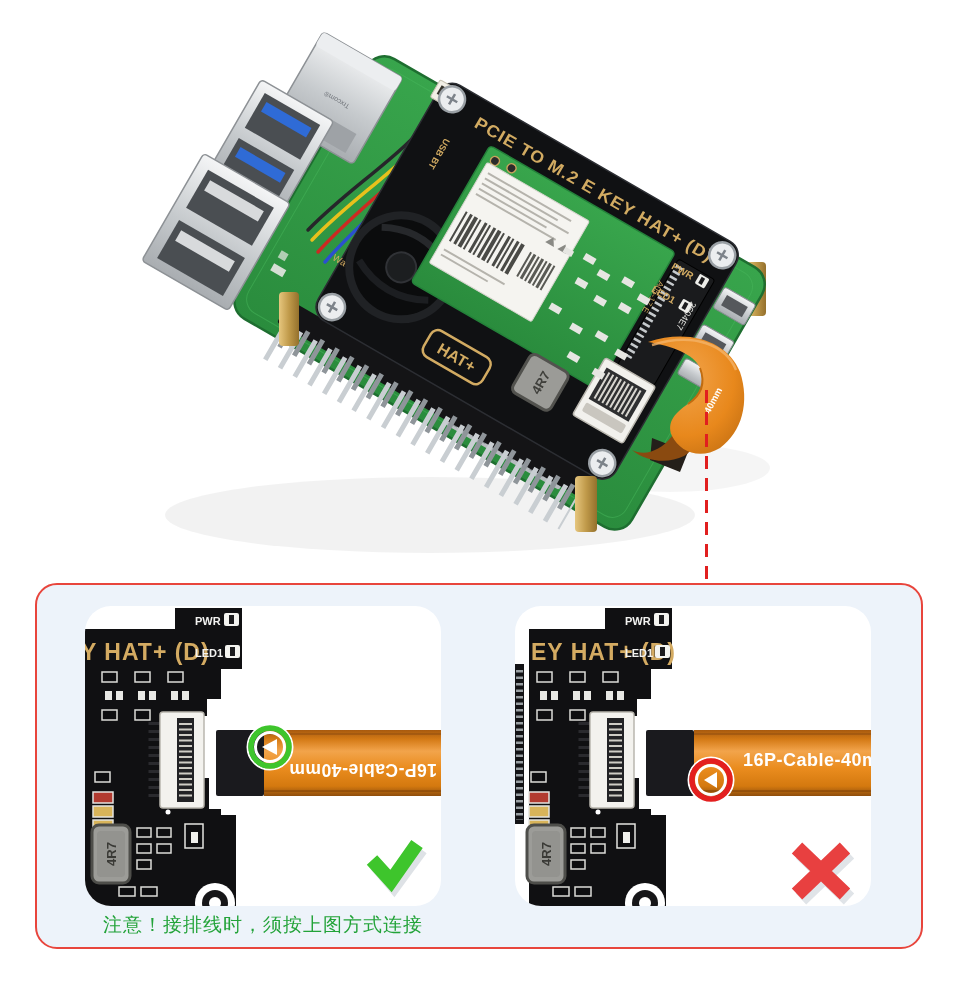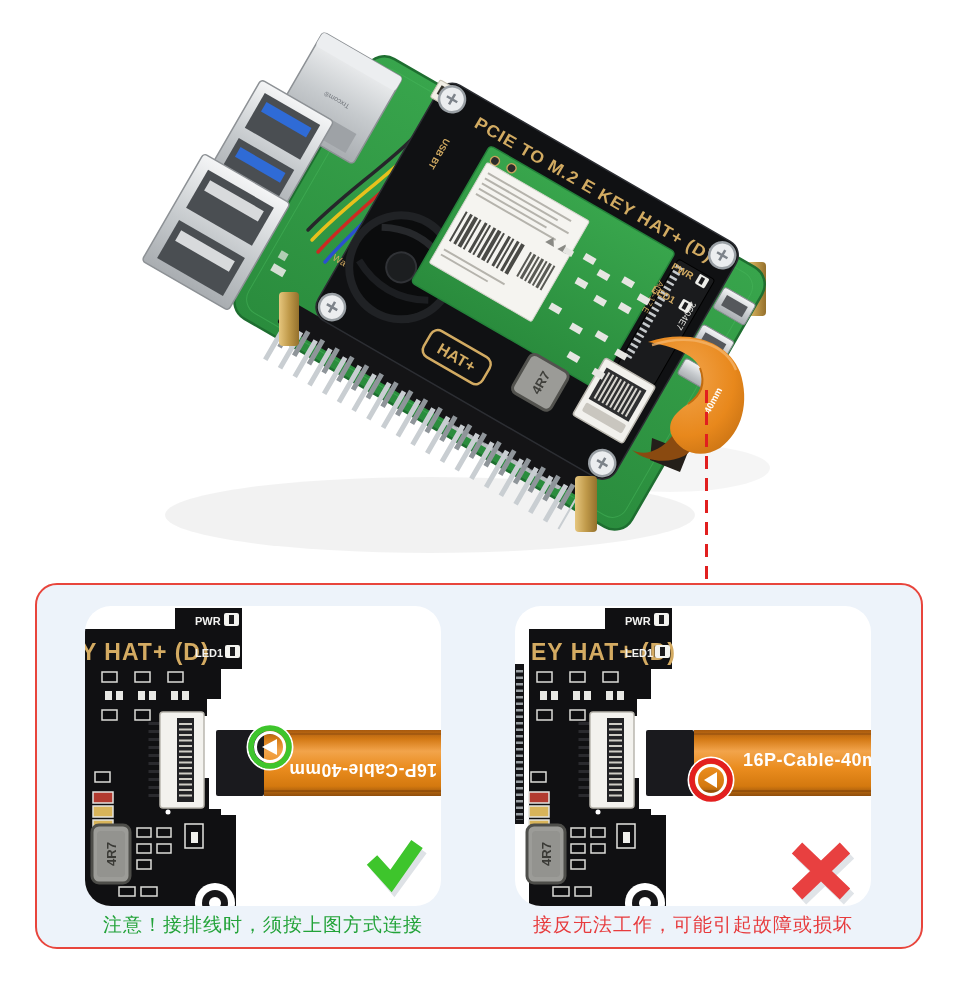--- a/index.html
+++ b/index.html
@@ -413,14 +413,13 @@
       </g>
 
       <g>
         <path d="M286,247 L334,293 M334,247 L286,293" fill="none" stroke="#c2cad1" stroke-width="15" opacity="0.5"></path>
         <path d="M282,242 L330,288 M330,242 L282,288" fill="none" stroke="#e84040" stroke-width="15"></path>
       </g>
     </svg>
   </div>
 
   <div class="caption caption-left" style="color: rgb(35, 163, 57);">注意！接排线时，须按上图方式连接</div>
-  <div class="caption caption-right" style="color: rgb(231, 59, 61);">接反无法工作，可能引起故障或损坏</div>
 </div>
 
 </body></html>

